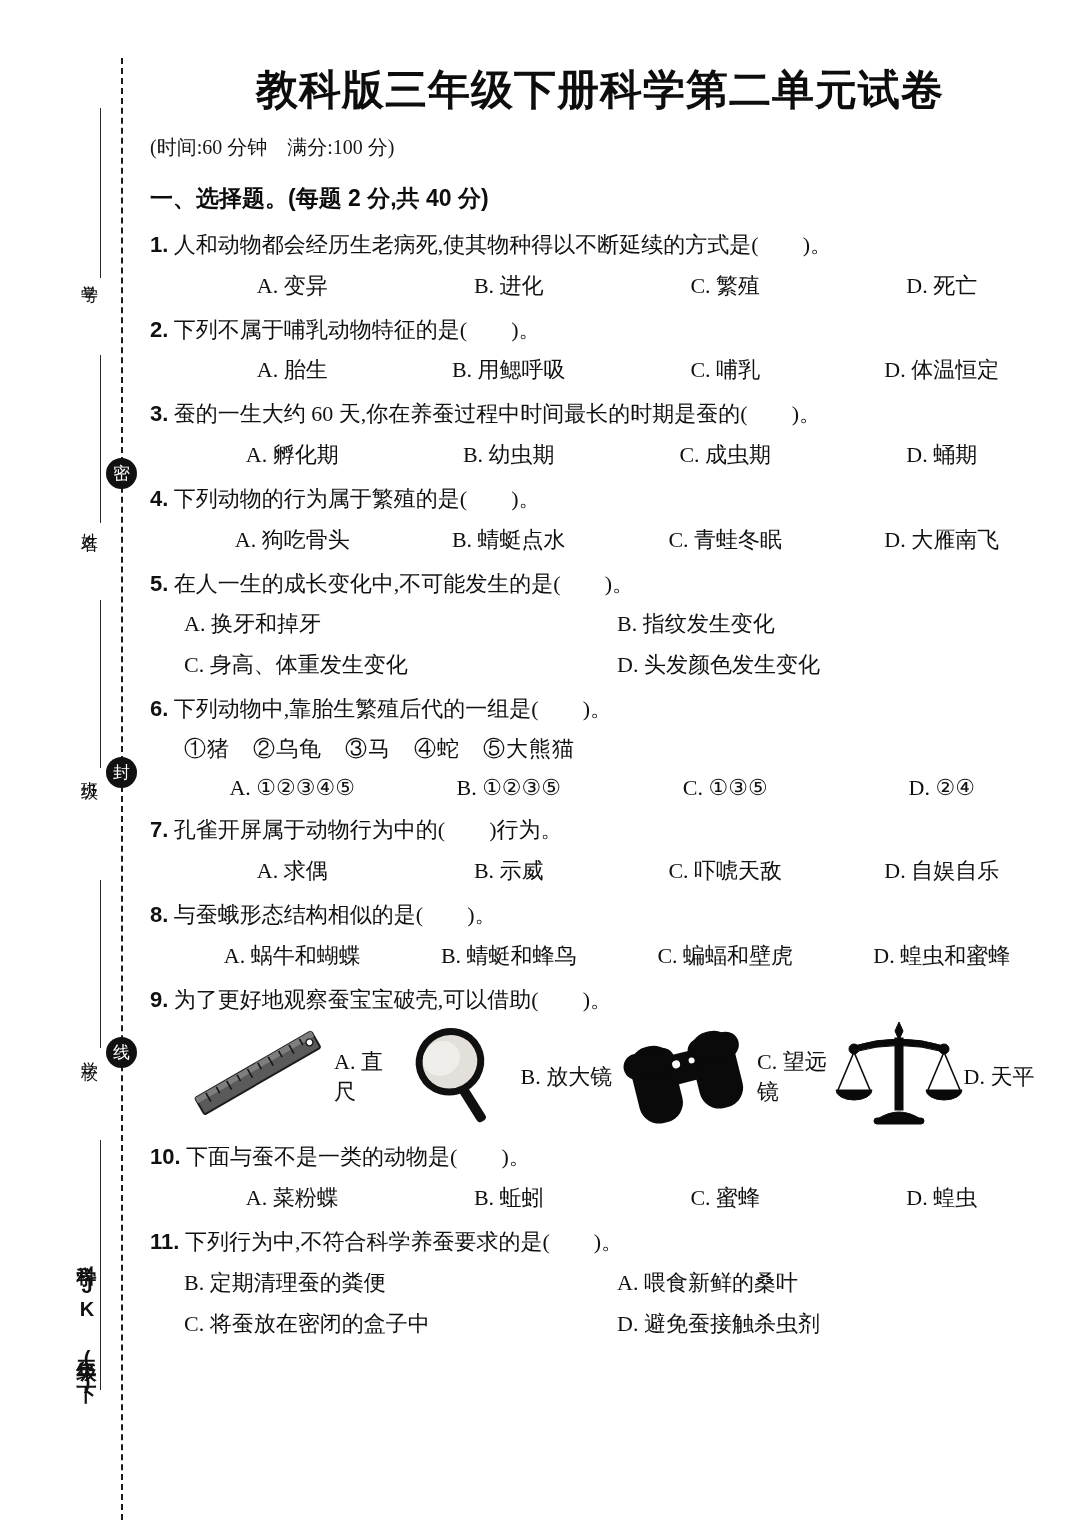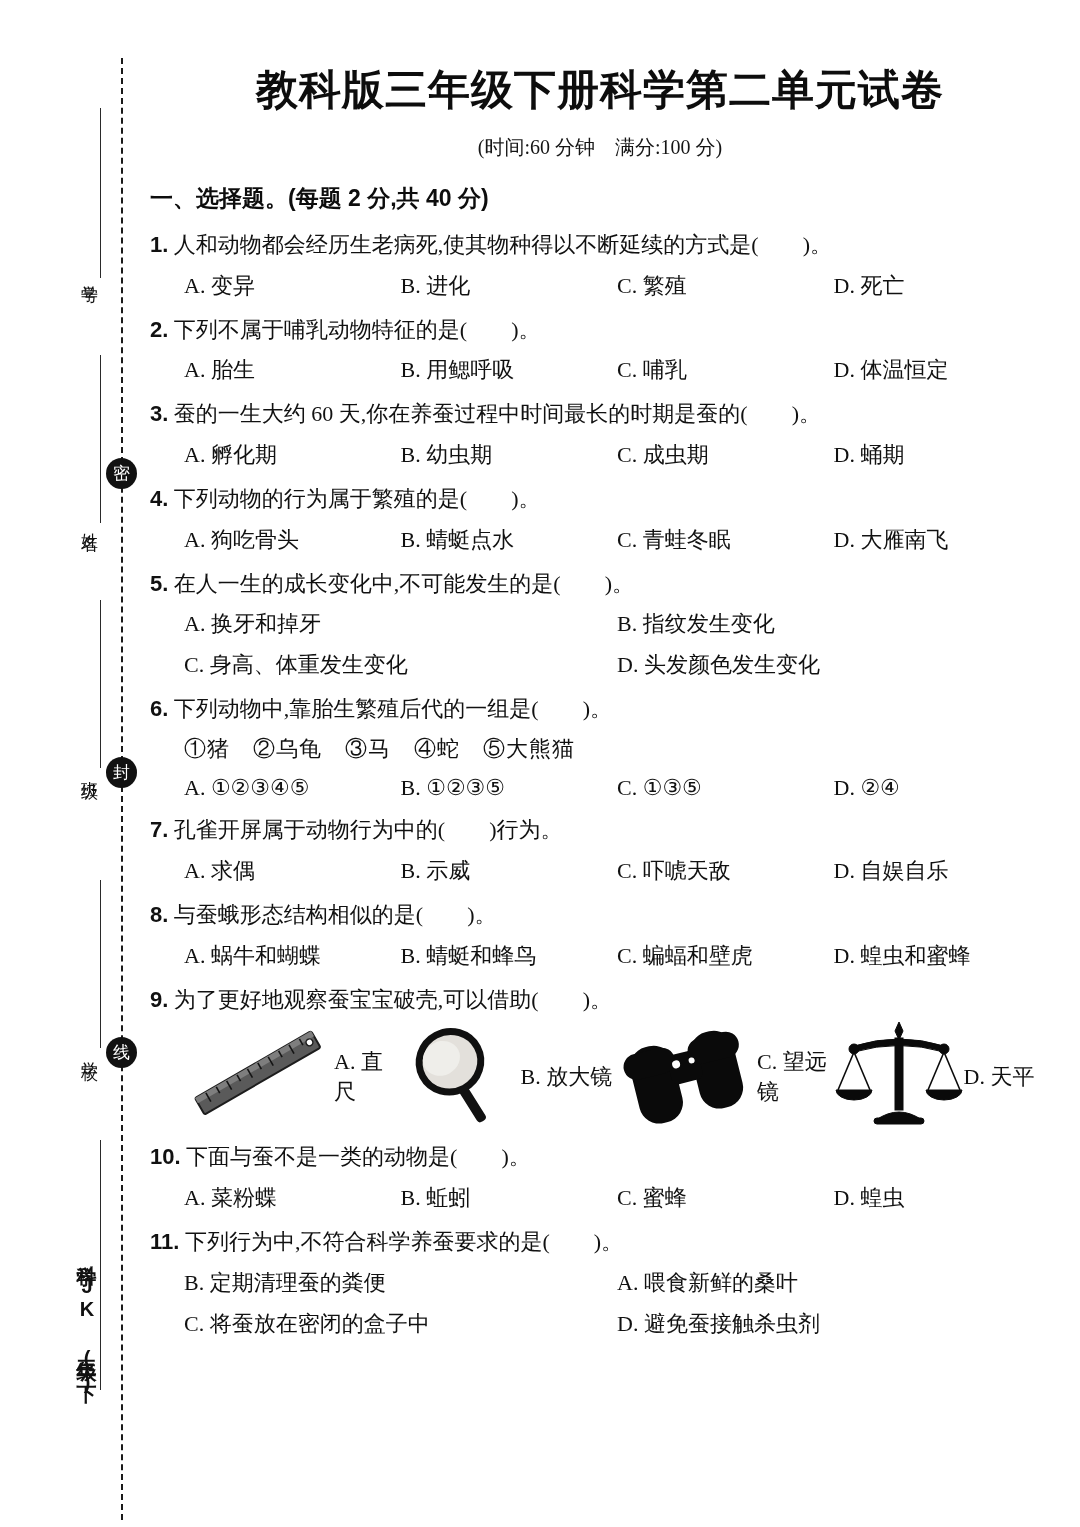--- a/index.html
+++ b/index.html
@@ -94,21 +94,21 @@
     padding-top: 62px;
     text-align: center;
     font-family: "Liberation Sans", "DejaVu Sans", sans-serif;
     font-weight: bold;
     font-size: 42px;
     letter-spacing: 1px;
     color: #0d0d0d;
   }
   .doc-subtitle {
     margin: 16px 0 0 0;
-    text-align: center;
+    text-align: left;
     font-size: 20px;
     color: #151515;
   }
 
   .section-head {
     margin: 22px 0 16px 0;
     font-family: "Liberation Sans", "DejaVu Sans", sans-serif;
     font-weight: bold;
     font-size: 23px;
     color: #0d0d0d;
@@ -134,21 +134,21 @@
     letter-spacing: 1px;
   }
 
   
   .opts {
     display: flex;
     margin-top: 11px;
     padding-left: 34px;
     font-size: 22px;
   }
-  .opts.cols4 > .opt { width: 25%; }
+  .opts.cols4 > .opt { width: 25%; text-align: center; }
   .opts.cols2 > .opt { width: 50%; }
   .opt { white-space: nowrap; }
 
   
   .img-row {
     display: flex;
     margin-top: 6px;
     padding-left: 34px;
   }
   .img-cell {

